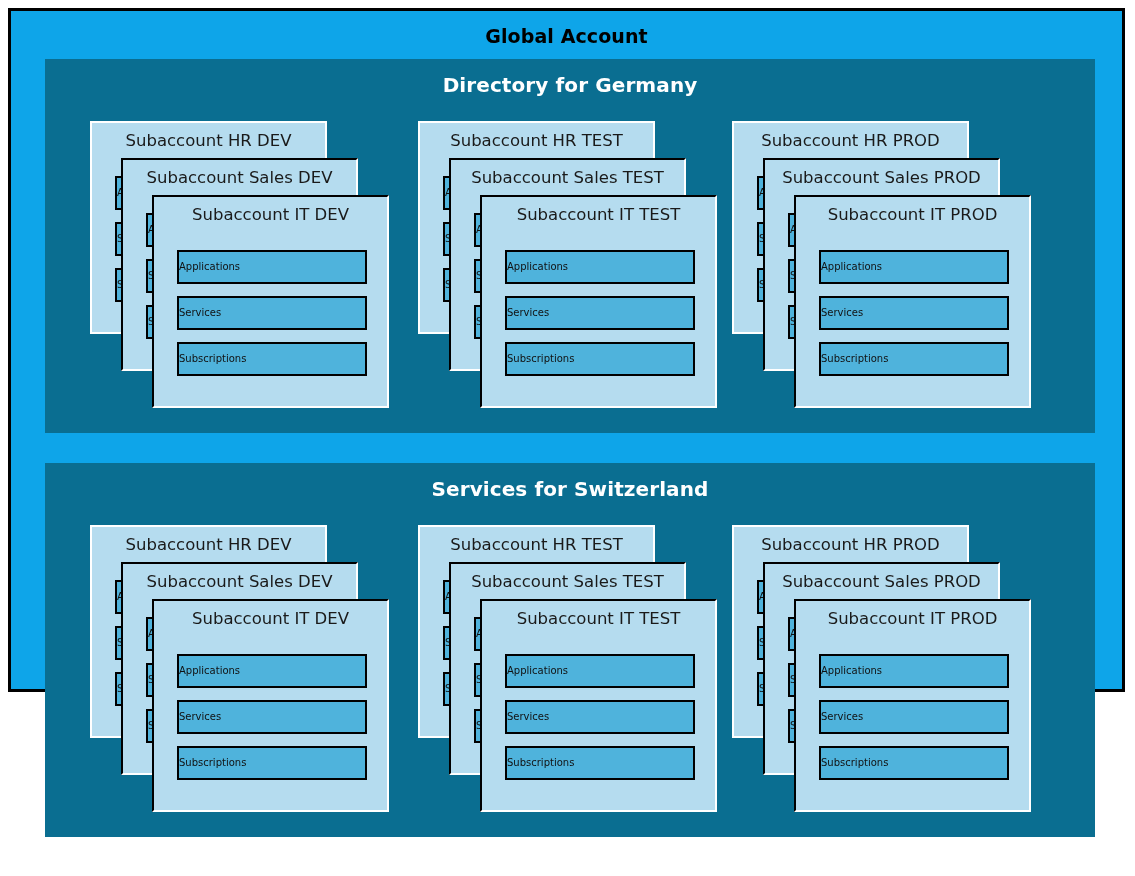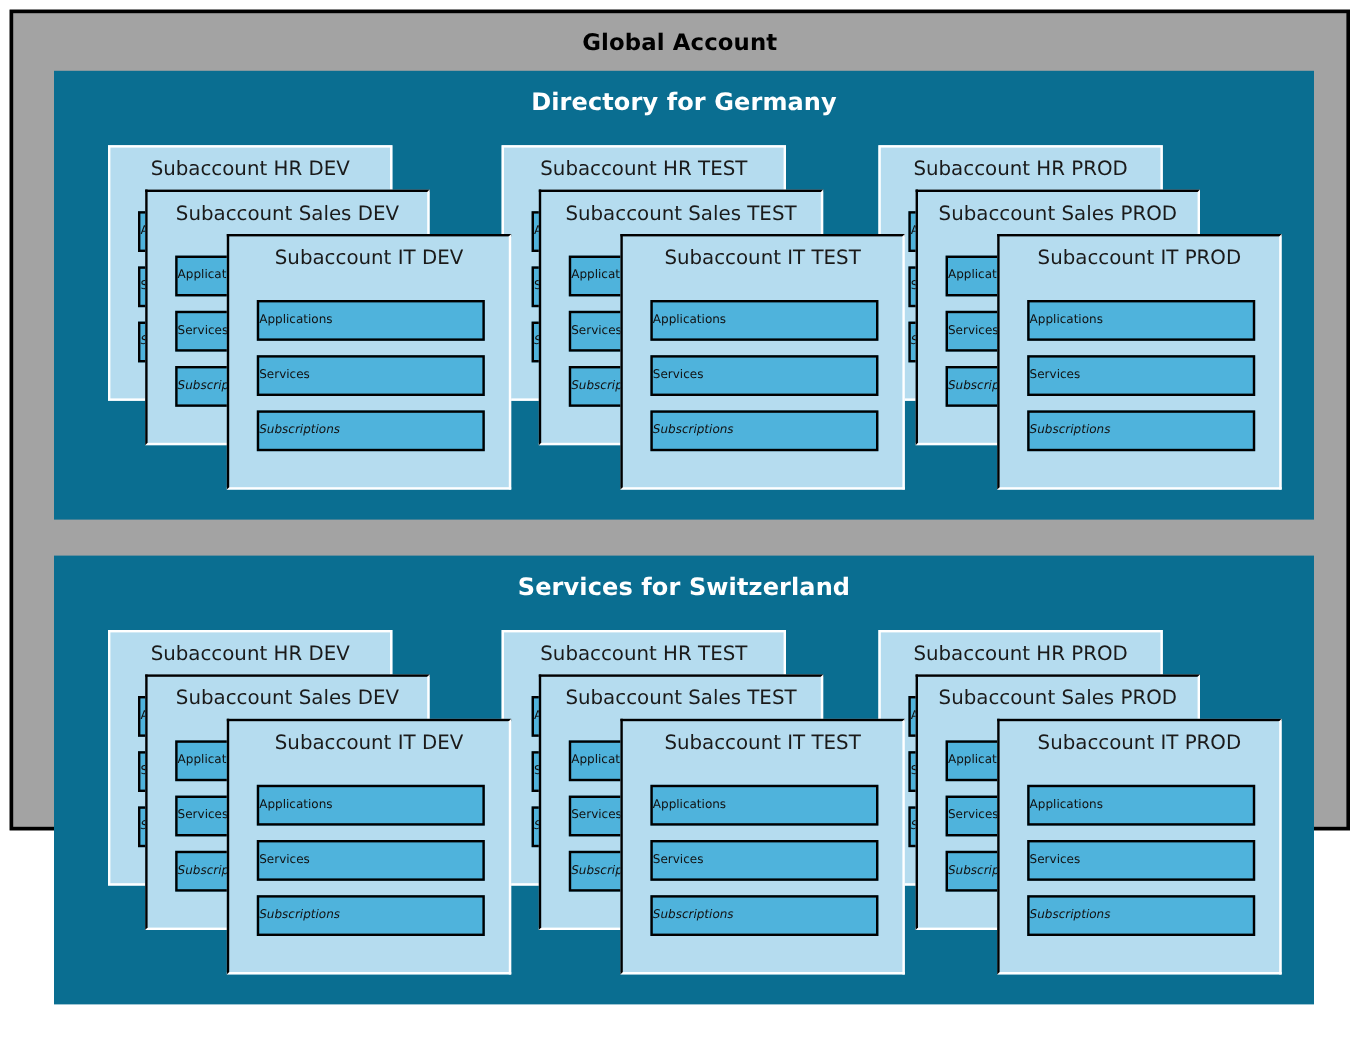--- a/index.html
+++ b/index.html
@@ -16,21 +16,21 @@
 
   
   #global-account {
     position: absolute;
     left: 8px;
     top: 8px;
     width: 1117px;
     height: 684px;
     box-sizing: border-box;
     border: 3px solid #000000;
-    background: #a3a3a3;
+    background: #0ea5e9;
   }
 
   #global-account-title {
     position: absolute;
     left: 0;
     top: 14px;
     width: 100%;
     text-align: center;
     font-size: 19px;
     font-weight: bold;
@@ -75,21 +75,21 @@
   
   .card {
     position: absolute;
     width: 237px;
     background: #B5DCEF;
     border: 2px solid #ffffff;
     box-sizing: border-box;
   }
   .card.back   { left: 0px;  top: 0px;  height: 213px; z-index: 1; }
   .card.middle { left: 31px; top: 37px; height: 213px; z-index: 2; }
-  .card.front  { left: 62px; top: 74px; height: 213px; z-index: 3; margin-left: 37px; }
+  .card.front  { left: 62px; top: 74px; height: 213px; z-index: 3; }
 
   .card-title {
     position: absolute;
     left: 0;
     top: 8px;
     width: 100%;
     text-align: center;
     font-size: 16.5px;
     color: #1a1a1a;
     white-space: nowrap;
@@ -112,21 +112,21 @@
     margin-bottom: 12px;
     background: #4FB3DC;
     border: 2px solid #000000;
     box-sizing: border-box;
     text-align: left;
     line-height: 30px;
     font-size: 10px;
     color: #111111;
     white-space: nowrap;
   }
-  .inner-box:last-child { margin-bottom: 0; font-style: italic; }
+  .inner-box:last-child { margin-bottom: 0; }
 
   
   .card.back   .inner-list { width: 190px; }
   .card.middle .inner-list { width: 190px; }
 </style>
 </head>
 <body>
 
 <div id="global-account">
 

